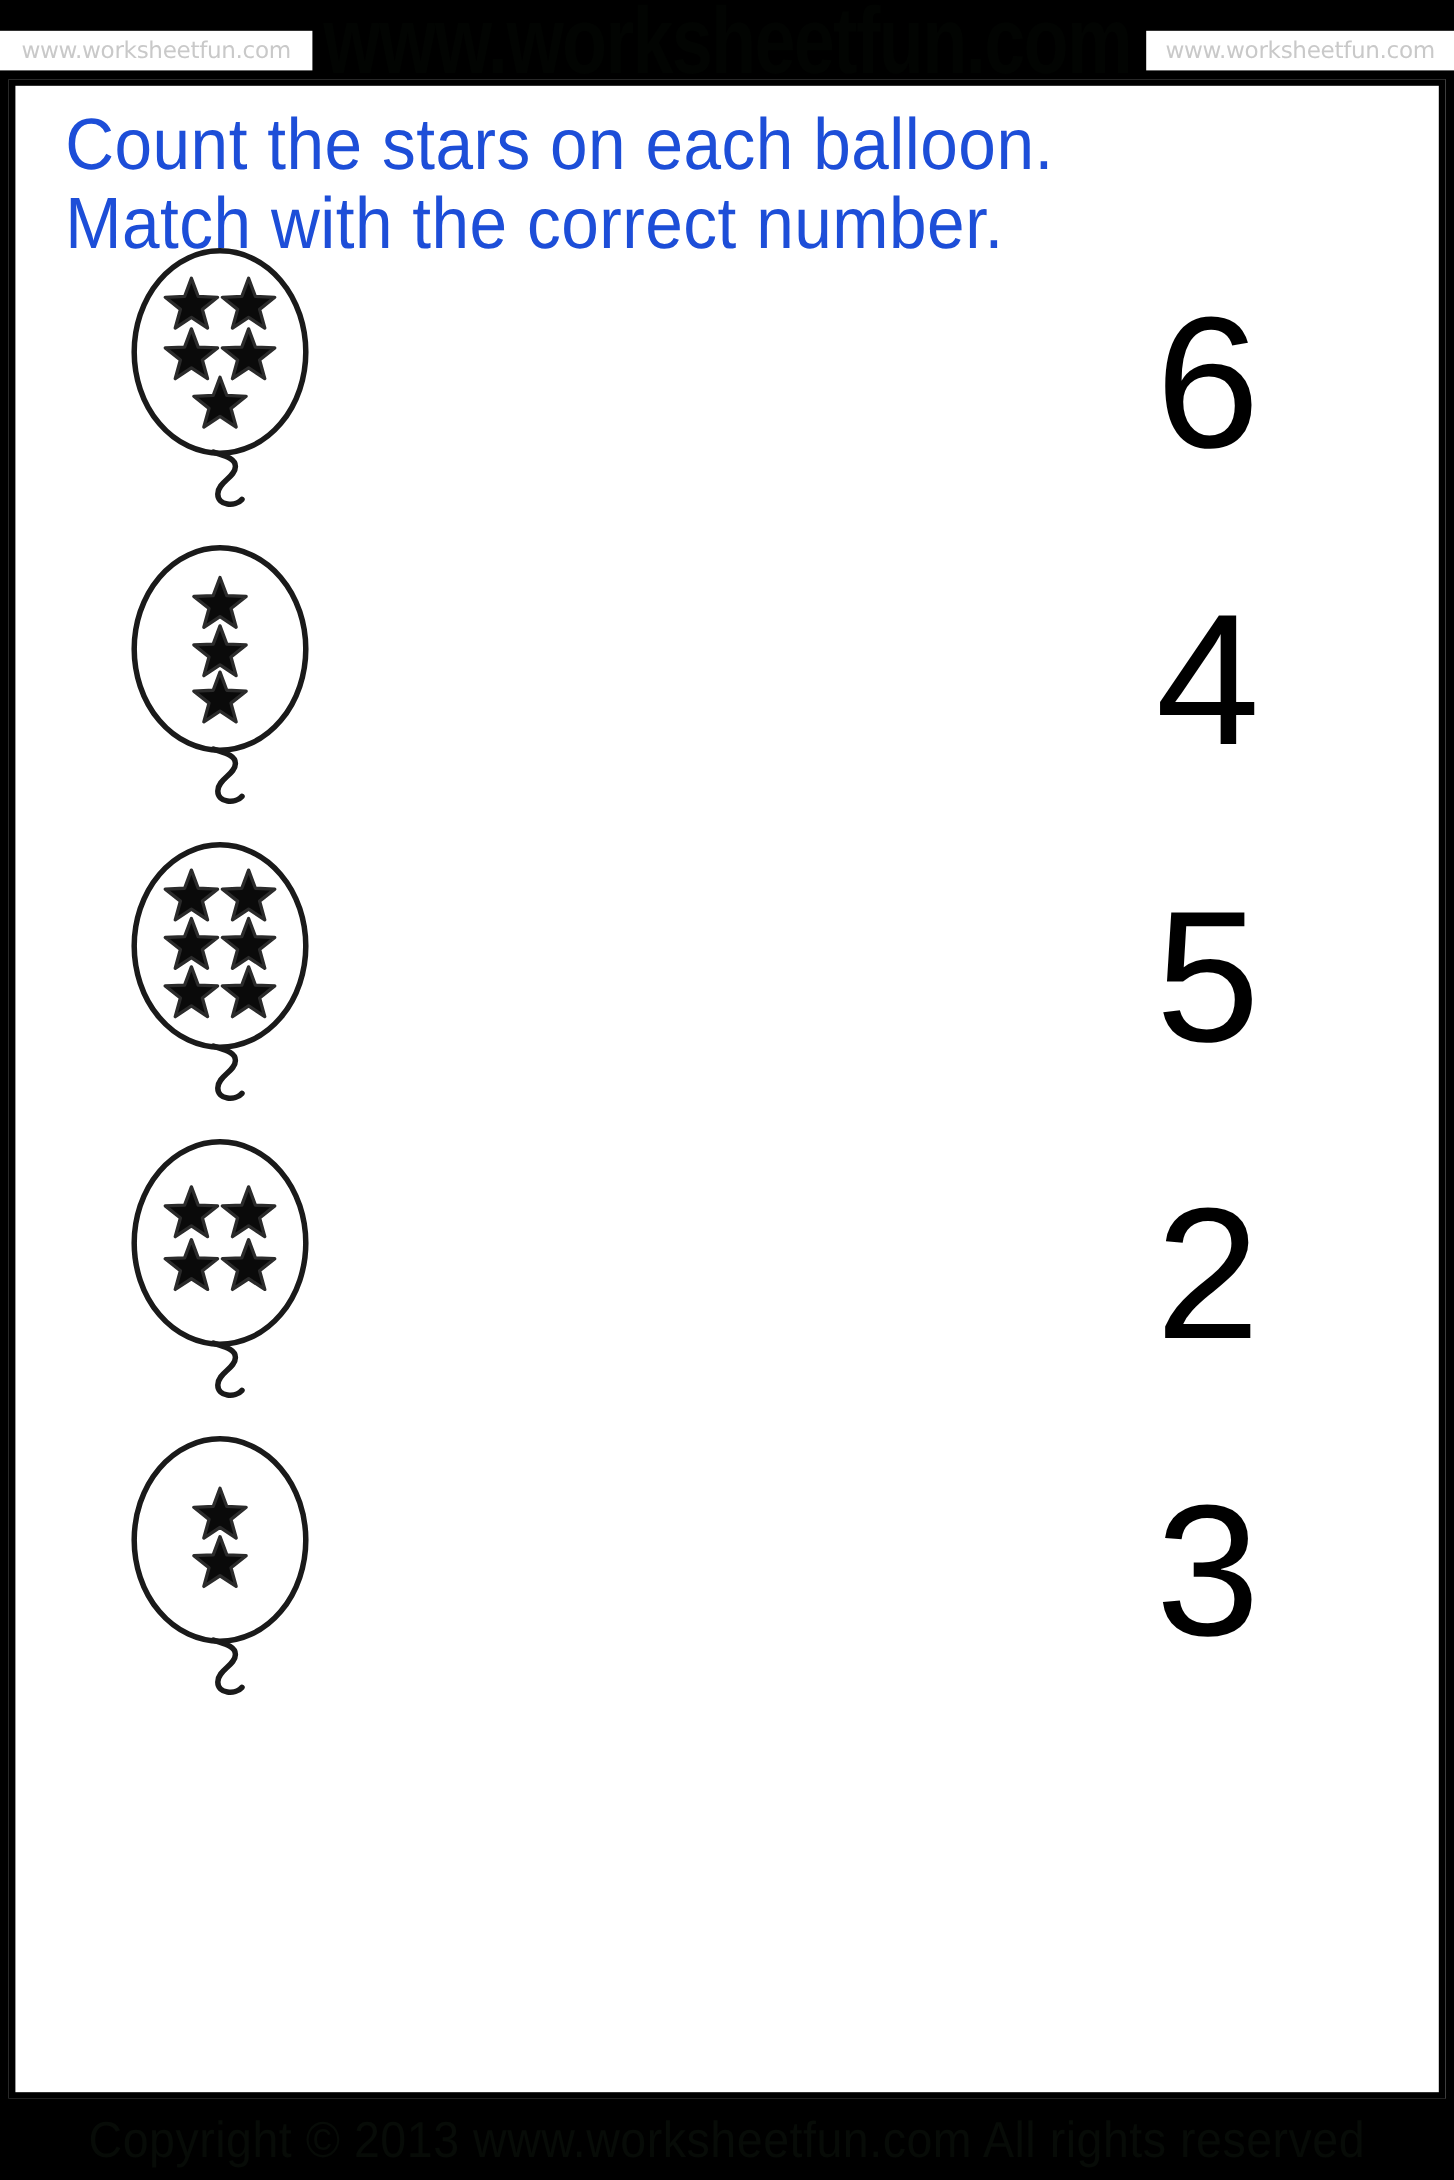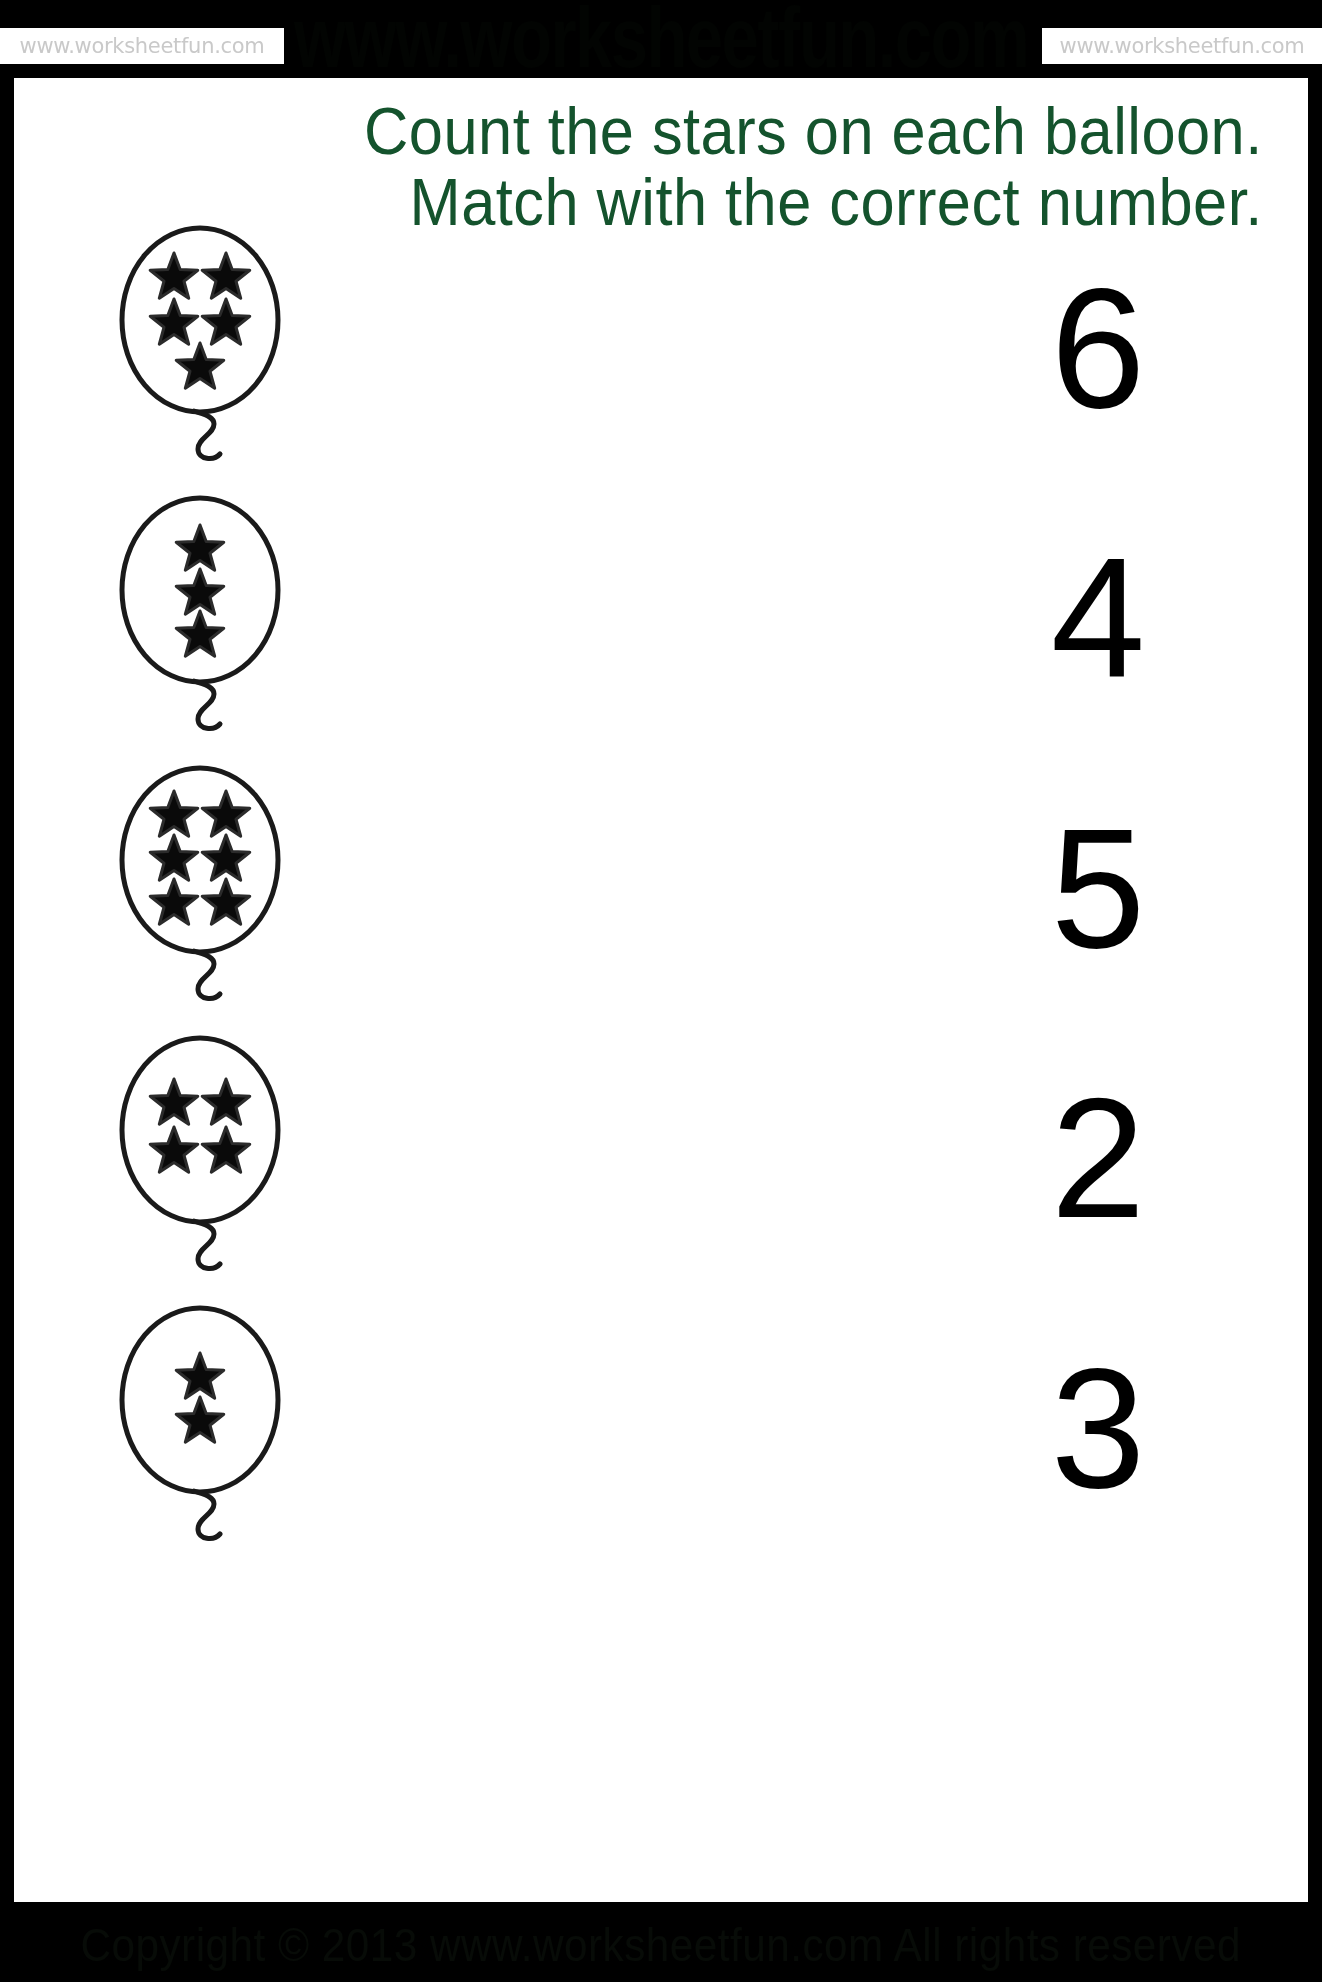--- a/index.html
+++ b/index.html
@@ -73,22 +73,22 @@
     border: 6px solid #000000;
     overflow: hidden;
   }
 
   
   #title {
     position: absolute;
     top: 18px;
     left: 0;
     width: 100%;
-    text-align: right;
-    color: #14532d;
+    text-align: left;
+    color: #1d4ed8;
     font-family: "Liberation Sans Narrow", "Liberation Sans", sans-serif;
     font-weight: 400;
     font-size: 66px;
     line-height: 1.08;
     letter-spacing: 0.5px;
   }
   #title .tline { display: block; transform: scaleX(0.93); }
 
   
   .row {

